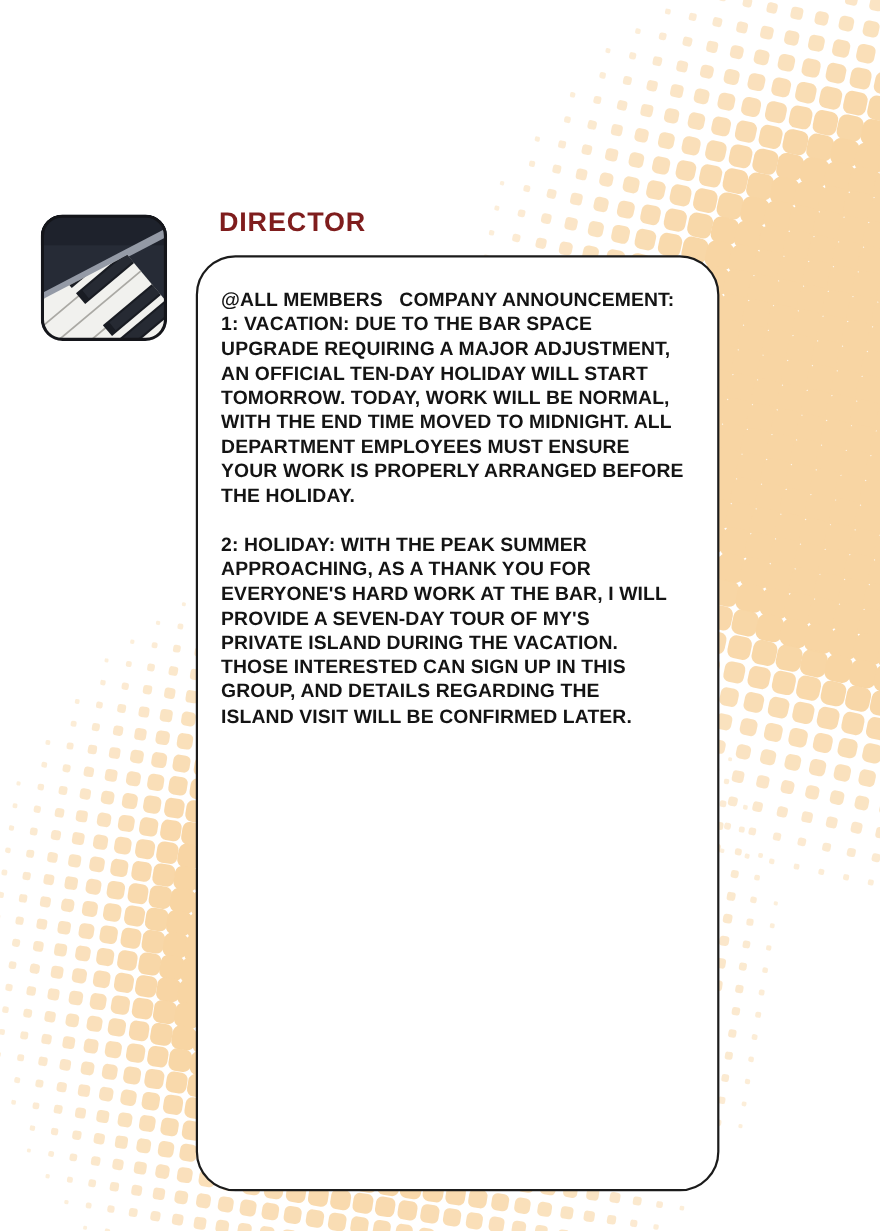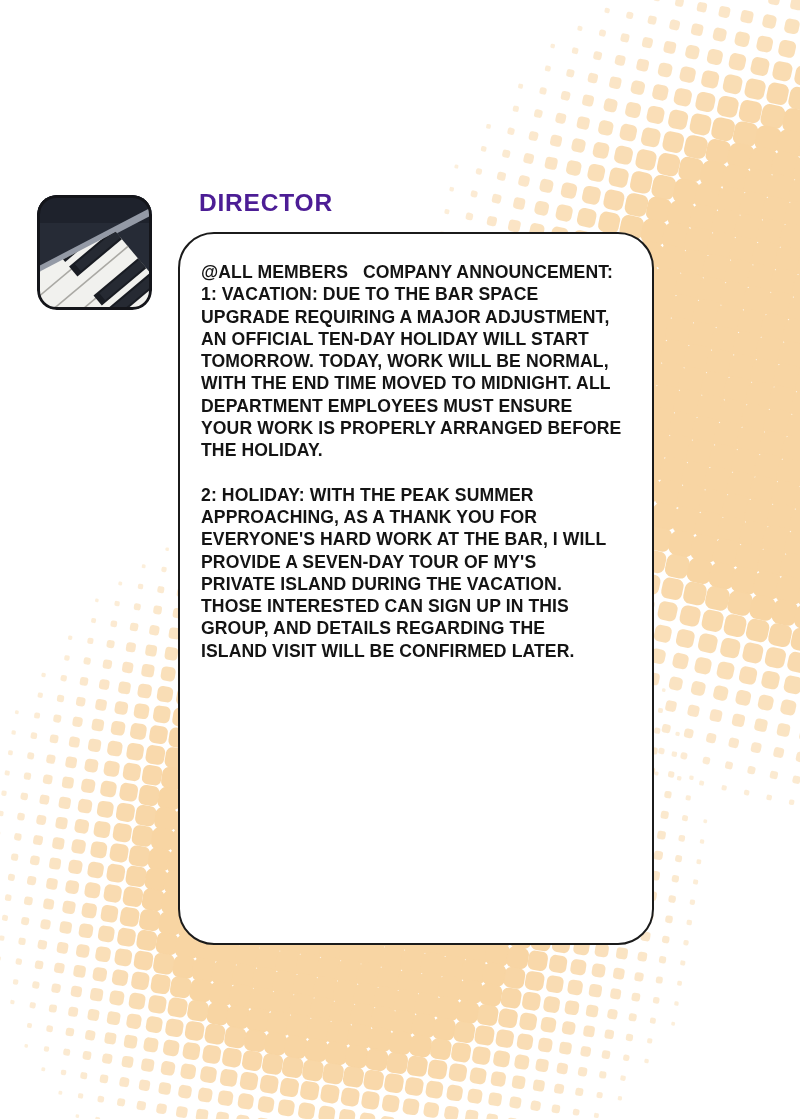--- a/index.html
+++ b/index.html
@@ -13,25 +13,25 @@
   #halftone-layer{
     position:absolute;left:0;top:0;width:800px;height:1119px;z-index:0;
   }
   .avatar{
     position:absolute;left:37px;top:195px;width:115px;height:115px;z-index:2;
     border-radius:20px;overflow:hidden;
   }
   .avatar svg{display:block;width:115px;height:115px;}
   .sender-name{
     position:absolute;left:199px;top:189px;z-index:2;
-    font-size:24.5px;font-weight:bold;color:#4c1d95;letter-spacing:0.8px;
+    font-size:24.5px;font-weight:bold;color:#7f1d1d;letter-spacing:0.8px;
   }
   .bubble{
     position:absolute;left:178px;top:232px;z-index:1;
-    width:476px;height:713px;
+    width:476px;height:851px;
     box-sizing:border-box;
     background:#ffffff;
     border:2.5px solid #1b1b1b;
     border-radius:36px;
     padding:27px 16px 0 21px;
   }
   .bubble p{
     margin:0 0 22px 0;
     font-size:17.6px;
     font-weight:bold;

